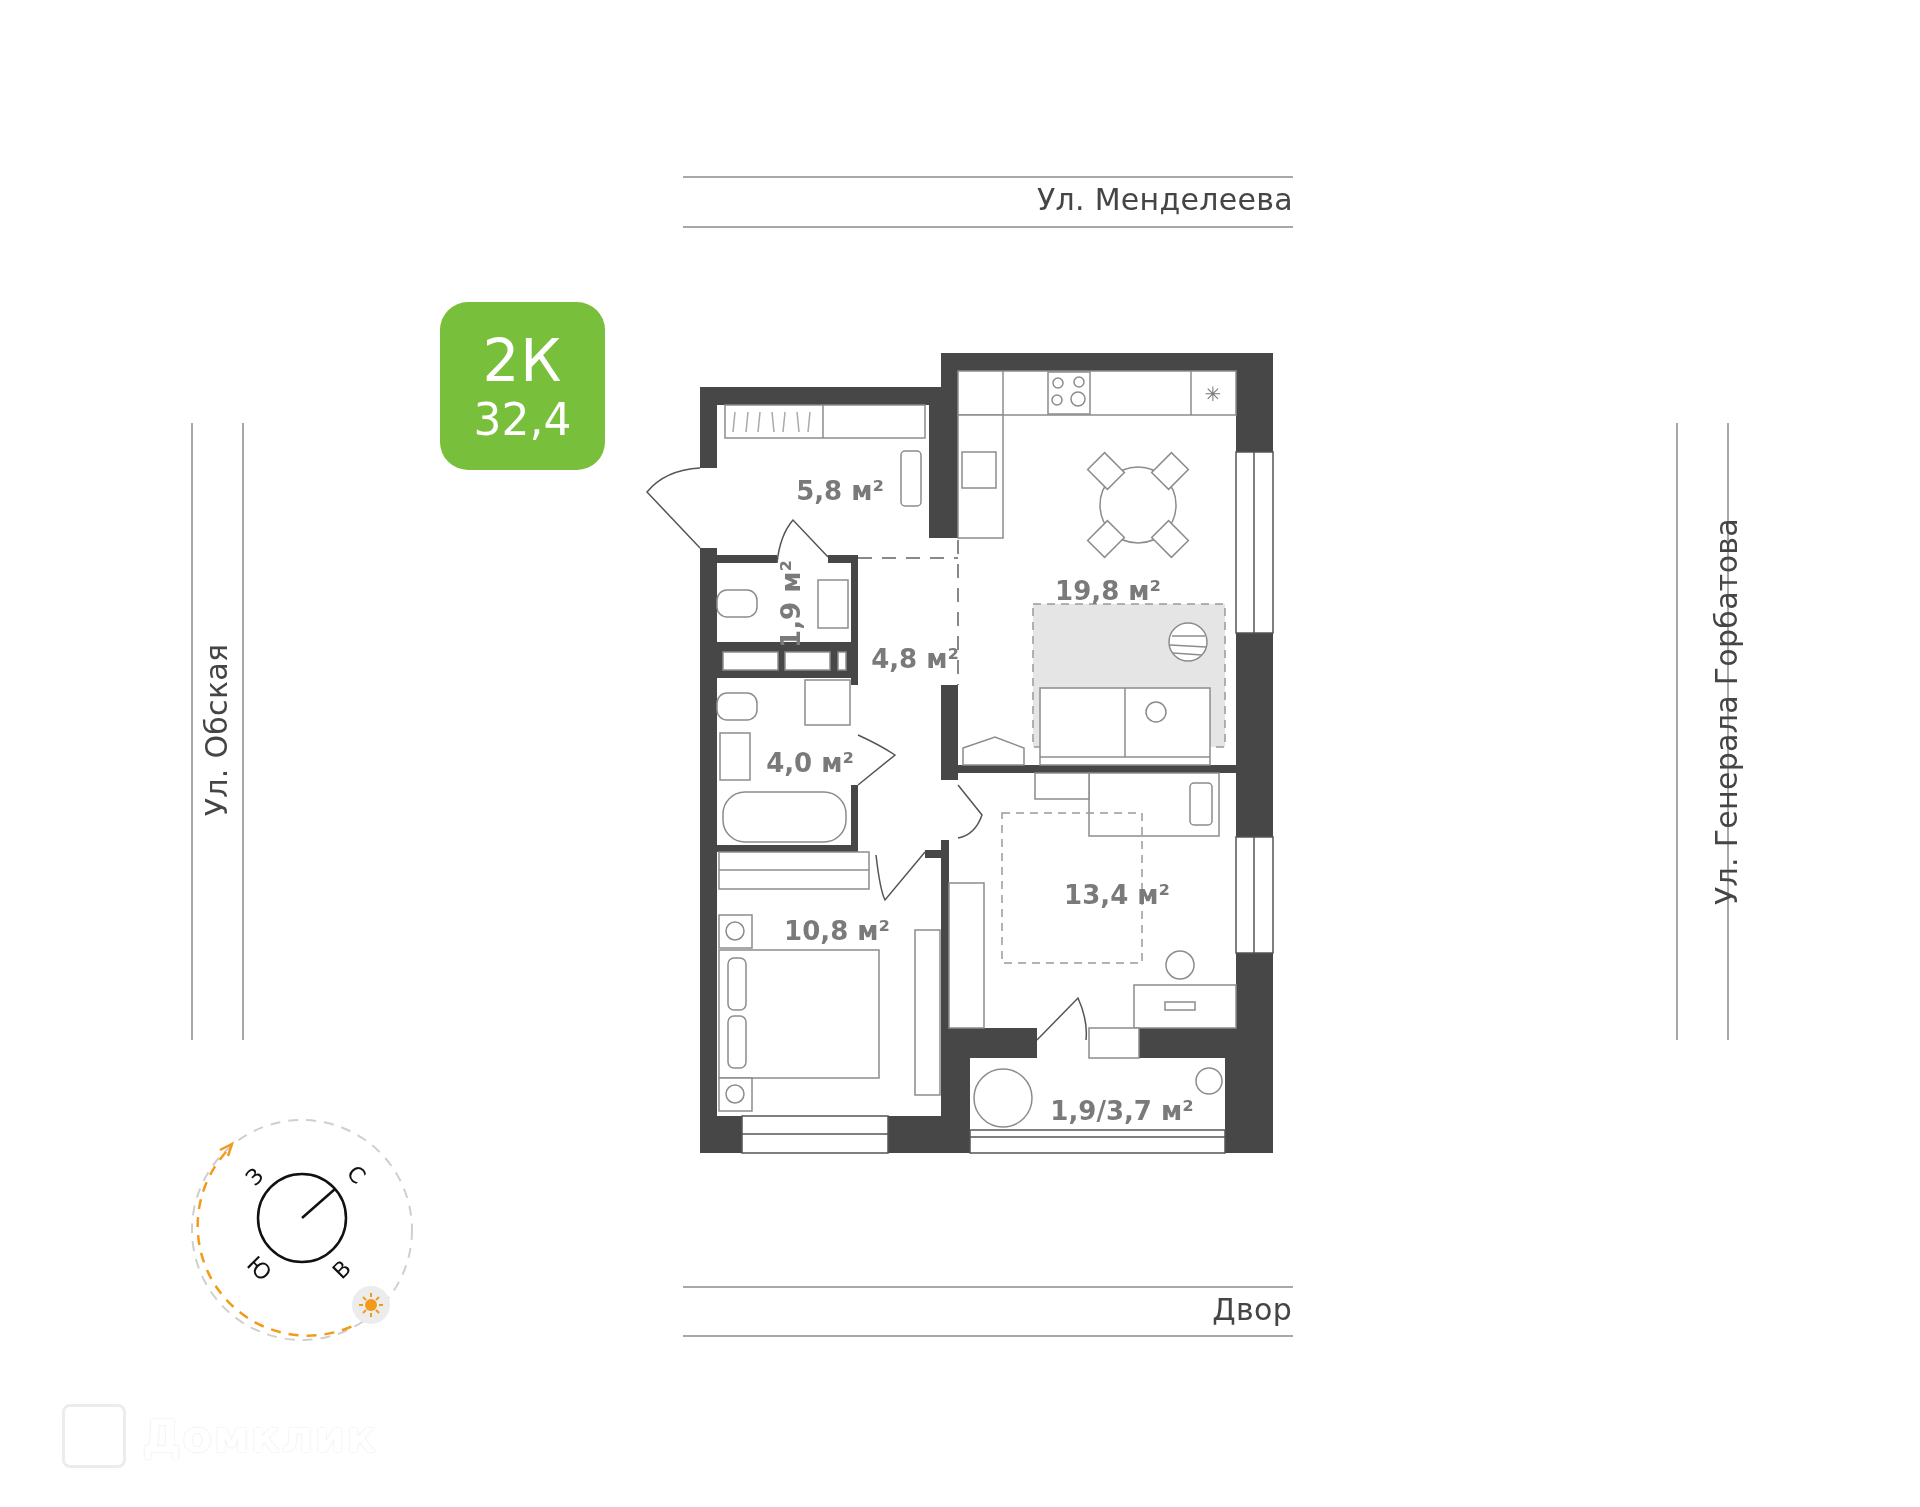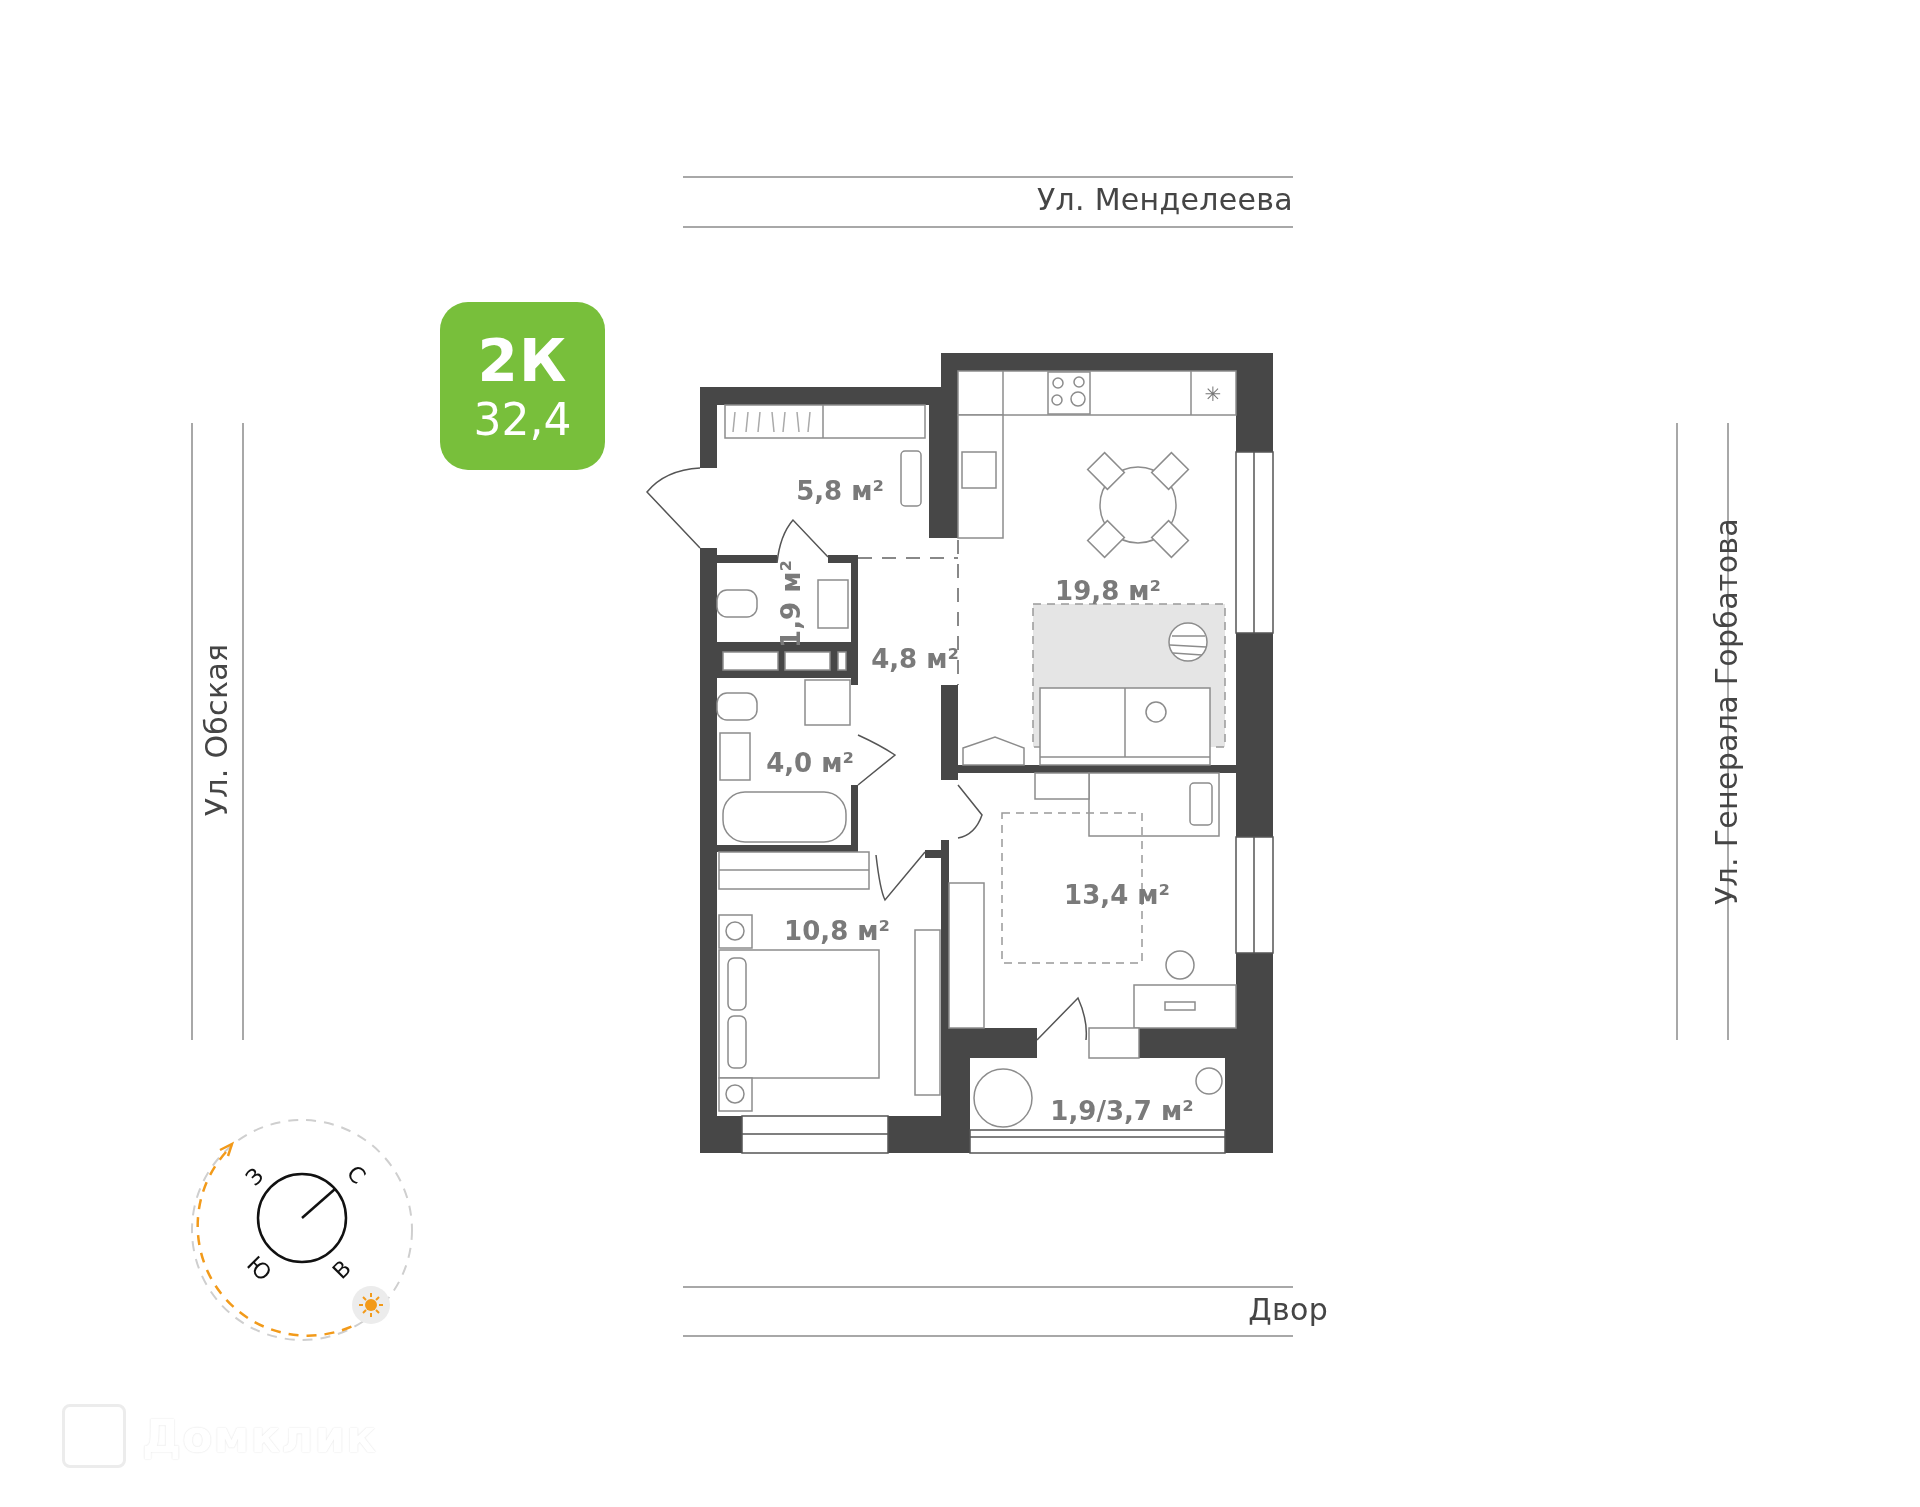--- a/index.html
+++ b/index.html
@@ -2,37 +2,37 @@
 <html><head>
 <meta charset="utf-8">
 <style>
   html, body { margin: 0; padding: 0; background: #ffffff; }
   body { width: 1920px; height: 1507px; position: relative; overflow: hidden; font-family: "DejaVu Sans", "Liberation Sans", sans-serif; }
   .street { position: absolute; color: #454545; font-size: 30px; letter-spacing: 0.3px; }
   .street-line { position: absolute; background: #a8a8a8; }
   .street-label-h { position: absolute; text-align: right; }
   .street-label-v { position: absolute; white-space: nowrap; transform-origin: center center; }
   .badge { position: absolute; left: 440px; top: 302px; width: 165px; height: 168px; background: #78bf3b; border-radius: 28px; color: #ffffff; text-align: center; }
-  .badge .rooms { font-size: 58px; font-weight: bold; line-height: 58px; margin-top: 30px; letter-spacing: 1px; }
+  .badge .rooms { font-size: 58px; font-weight: normal; line-height: 58px; margin-top: 30px; letter-spacing: 1px; }
   .badge .area { font-size: 44px; line-height: 48px; margin-top: 6px; }
   svg { position: absolute; left: 0; top: 0; }
   .room-area { font-family: "DejaVu Sans", "Liberation Sans", sans-serif; font-weight: bold; fill: #7a7a7a; font-size: 26px; }
   .compass-letter { font-family: "DejaVu Sans", "Liberation Sans", sans-serif; font-size: 22px; fill: #111; }
   .watermark { position: absolute; left: 62px; top: 1404px; color: #ffffff; font-size: 44px; font-weight: bold; letter-spacing: 1px; text-shadow: 0 0 1px #e4e4e4, 0 0 2px #e8e8e8; display: flex; align-items: center; gap: 16px; }
   .watermark .logo-house { width: 64px; height: 64px; border: 3px solid #ececec; border-radius: 8px; box-sizing: border-box; }
 </style>
 </head>
 <body>
 
 <div class="street-line" style="left:683px; top:176px; width:610px; height:2px;"></div>
 <div class="street street-label-h" style="left:683px; top:182px; width:610px;">Ул. Менделеева</div>
 <div class="street-line" style="left:683px; top:226px; width:610px; height:2px;"></div>
 
 <div class="street-line" style="left:683px; top:1286px; width:610px; height:2px;"></div>
-<div class="street street-label-h" style="left:718px; top:1292px; width:610px;">Двор</div>
+<div class="street street-label-h" style="left:682px; top:1292px; width:610px;">Двор</div>
 <div class="street-line" style="left:683px; top:1335px; width:610px; height:2px;"></div>
 
 <div class="street-line" style="left:191px; top:423px; width:2px; height:617px;"></div>
 <div class="street-line" style="left:242px; top:423px; width:2px; height:617px;"></div>
 <div class="street street-label-v" style="left:117px; top:712px; width:200px; height:36px; text-align:center; transform: rotate(-90deg);">Ул. Обская</div>
 
 <div class="street-line" style="left:1676px; top:423px; width:2px; height:617px;"></div>
 <div class="street-line" style="left:1727px; top:423px; width:2px; height:617px;"></div>
 <div class="street street-label-v" style="left:1552px; top:712px; width:350px; height:36px; text-align:center; transform: rotate(-90deg);">Ул. Генерала Горбатова</div>
 

